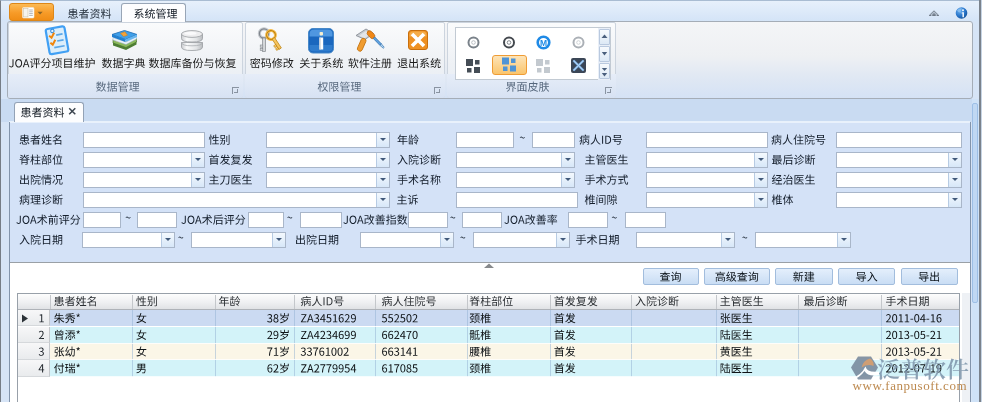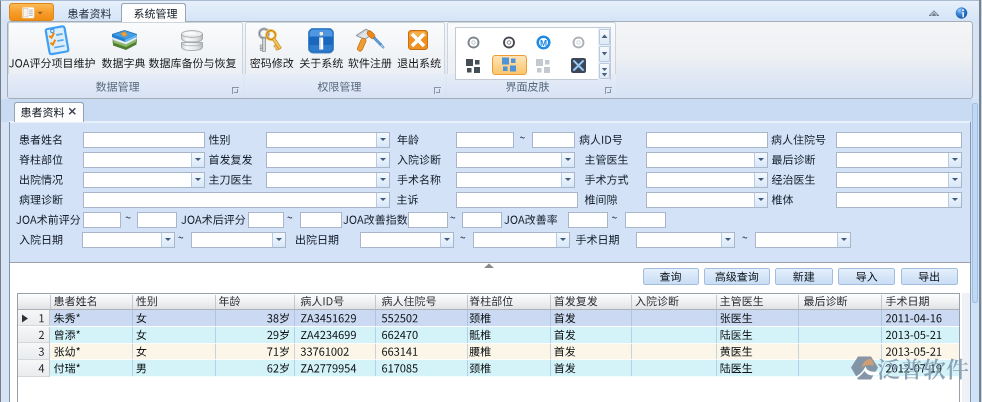--- a/index.html
+++ b/index.html
@@ -314,20 +314,21 @@
 <div class="a" style="left:961.5px;top:292.5px;width:8.5px;height:109.5px;background:#eef1f5"></div>
 <div class="a" style="left:971.5px;top:99px;width:7.5px;height:303px;background:#cfe2f7"></div>
 <div class="a" style="left:972.3px;top:103px;width:6px;height:200px;background:#c0d8f3;border:1px solid #9dbfe6;border-radius:2px"></div>
 <div class="a" style="left:979px;top:0;width:2px;height:402px;background:#7a828c"></div>
 <div class="a" style="left:981px;top:0;width:1px;height:402px;background:#c6d4e4"></div>
 <svg class="a" style="left:850px;top:356px;z-index:60" width="29" height="25" viewBox="0 0 29 25">
 <path d="M8 0.5 L21 0.5 L28 11.5 L21 23.5 L8 23.5 L1 11.5 Z" fill="#76879b" fill-opacity="0.88"></path>
 <path d="M0 23 Q11 20 15.5 10.5 Q17 17 29 15.5 L29 19 Q18 21 14.5 15 Q10 22 0 25 Z" fill="#fff"></path>
 <path d="M11.5 11.5 Q13 4.5 20 2.5 Q24.5 5.5 23.5 10 Q18 7.5 11.5 11.5 Z" fill="#cf9e74"></path>
 </svg>
+<div class="a" style="left:852.5px;top:378px;z-index:60;font-family:'Liberation Serif',serif;font-size:13px;color:#bd8a50;letter-spacing:0.55px">www.fanpusoft.com</div>
 <svg id="txt" width="982" height="402" viewBox="0 0 982 402" style="position:absolute;left:0;top:0;z-index:50;pointer-events:none">
 <defs>
 <path id="g0" d="M2.6 -7.8V-6.8H8.5V-7.8ZM1.7 -8.4H9.3V-6.1H1.7ZM5.1 -9.2H6V-2.4H5.1ZM3.1 -2H3.9V-0.4Q3.9 -0.1 4.1 -0.1Q4.2 -0 4.7 -0Q4.8 -0 5.1 -0Q5.4 -0 5.7 -0Q6.1 -0 6.4 -0Q6.7 -0 6.8 -0Q7.1 -0 7.2 -0.1Q7.3 -0.2 7.4 -0.5Q7.4 -0.7 7.5 -1.3Q7.6 -1.2 7.8 -1.1Q8.1 -1 8.2 -1Q8.2 -0.3 8 0.1Q7.9 0.4 7.7 0.6Q7.4 0.7 6.9 0.7Q6.8 0.7 6.6 0.7Q6.3 0.7 6 0.7Q5.8 0.7 5.5 0.7Q5.2 0.7 4.9 0.7Q4.7 0.7 4.6 0.7Q4 0.7 3.7 0.6Q3.4 0.5 3.2 0.3Q3.1 0.1 3.1 -0.4ZM4.3 -2.1 4.8 -2.6Q5.2 -2.4 5.6 -2.2Q6 -2 6.4 -1.8Q6.8 -1.6 7 -1.4L6.5 -0.8Q6.2 -1 5.9 -1.2Q5.5 -1.5 5.1 -1.7Q4.7 -1.9 4.3 -2.1ZM8 -1.8 8.7 -2.2Q9.1 -1.9 9.4 -1.5Q9.7 -1.1 10 -0.7Q10.3 -0.3 10.4 -0L9.7 0.4Q9.5 0 9.3 -0.3Q9 -0.7 8.7 -1.1Q8.4 -1.5 8 -1.8ZM1.9 -2 2.7 -1.7Q2.4 -1.2 2.1 -0.6Q1.7 0 1.3 0.5L0.5 0Q0.8 -0.2 1.1 -0.6Q1.4 -0.9 1.6 -1.3Q1.8 -1.7 1.9 -2ZM2.2 -4.9V-3.8H8.8V-4.9ZM1.3 -5.5H9.7V-3.1H1.3Z"></path>
 <path id="g1" d="M0.6 -5.7H10.4V-5H0.6ZM1.6 -7.9H7.9V-7.1H1.6ZM3.4 -2H8.5V-1.4H3.4ZM3.4 -0.2H8.5V0.5H3.4ZM4.4 -9.2H5.2V-5.3H4.4ZM9.2 -8.9 9.9 -8.5Q8.8 -7 7.4 -5.8Q5.9 -4.6 4.3 -3.7Q2.6 -2.8 0.9 -2.1Q0.8 -2.2 0.7 -2.3Q0.6 -2.4 0.5 -2.6Q0.4 -2.7 0.4 -2.8Q2.1 -3.4 3.8 -4.3Q5.4 -5.2 6.8 -6.3Q8.2 -7.5 9.2 -8.9ZM2.9 -3.8H9.1V0.8H8.2V-3.1H3.7V0.9H2.9Z"></path>
 <path id="g2" d="M0.9 -8.3 1.4 -8.8Q1.7 -8.7 2.2 -8.5Q2.6 -8.3 3 -8.1Q3.4 -7.9 3.7 -7.7L3.2 -7.1Q3 -7.3 2.6 -7.5Q2.2 -7.7 1.8 -7.9Q1.3 -8.1 0.9 -8.3ZM0.5 -5.4Q1.1 -5.6 2 -5.9Q2.8 -6.1 3.7 -6.4L3.9 -5.7Q3.1 -5.4 2.2 -5.2Q1.4 -4.9 0.8 -4.7ZM5.3 -9.2 6.1 -9.1Q5.8 -8.4 5.4 -7.6Q4.9 -6.9 4.2 -6.3Q4.1 -6.4 4 -6.5Q3.9 -6.6 3.8 -6.7Q3.7 -6.8 3.6 -6.8Q4.2 -7.3 4.7 -8Q5.1 -8.6 5.3 -9.2ZM5.3 -8.2H9.5V-7.6H4.9ZM9.3 -8.2H9.5L9.6 -8.3L10.2 -8.1Q10 -7.6 9.8 -7.2Q9.5 -6.7 9.3 -6.4L8.6 -6.6Q8.8 -6.9 9 -7.3Q9.2 -7.7 9.3 -8.1ZM2 -4.1H9.1V-1.1H8.3V-3.3H2.8V-1H2ZM5.2 -3H6Q5.9 -2.2 5.6 -1.5Q5.3 -0.9 4.7 -0.4Q4.1 0.1 3.2 0.4Q2.3 0.7 0.9 0.9Q0.9 0.8 0.8 0.7Q0.8 0.5 0.7 0.4Q0.6 0.3 0.5 0.2Q1.9 0.1 2.7 -0.2Q3.6 -0.5 4.1 -0.9Q4.6 -1.3 4.8 -1.8Q5.1 -2.3 5.2 -3ZM5.7 -0.8 6.1 -1.4Q6.6 -1.3 7.2 -1.1Q7.8 -0.9 8.4 -0.7Q8.9 -0.5 9.4 -0.2Q9.9 -0 10.3 0.2L9.8 0.8Q9.4 0.7 9 0.4Q8.5 0.2 7.9 -0Q7.3 -0.2 6.8 -0.4Q6.2 -0.7 5.7 -0.8ZM6.7 -7.9H7.5Q7.4 -7.3 7.2 -6.8Q6.9 -6.2 6.5 -5.8Q6.1 -5.3 5.5 -4.9Q4.9 -4.6 4 -4.3Q4 -4.4 3.8 -4.6Q3.7 -4.8 3.6 -4.9Q4.4 -5.1 4.9 -5.4Q5.5 -5.7 5.8 -6.1Q6.2 -6.5 6.4 -7Q6.6 -7.4 6.7 -7.9ZM7.2 -7.1Q7.5 -6.6 8 -6.2Q8.5 -5.8 9.1 -5.5Q9.7 -5.2 10.4 -5Q10.3 -4.9 10.2 -4.7Q10 -4.5 9.9 -4.4Q9.2 -4.6 8.6 -5Q7.9 -5.3 7.4 -5.8Q6.9 -6.4 6.6 -7Z"></path>
 <path id="g3" d="M2.3 -9.2H3.1V0.9H2.3ZM0.5 -5.5H4.9V-4.8H0.5ZM2.2 -5.1 2.7 -4.9Q2.5 -4.4 2.3 -3.7Q2.1 -3.1 1.8 -2.5Q1.6 -1.9 1.3 -1.4Q1 -0.9 0.8 -0.5Q0.7 -0.6 0.7 -0.8Q0.6 -0.9 0.5 -1.1Q0.4 -1.2 0.3 -1.3Q0.7 -1.8 1.1 -2.4Q1.4 -3.1 1.7 -3.8Q2 -4.5 2.2 -5.1ZM3 -4.6Q3.1 -4.5 3.3 -4.3Q3.5 -4.1 3.7 -3.8Q3.9 -3.5 4.1 -3.3Q4.3 -3 4.5 -2.8Q4.7 -2.5 4.7 -2.4L4.2 -1.8Q4.1 -2 3.9 -2.3Q3.7 -2.7 3.4 -3.1Q3.2 -3.5 3 -3.8Q2.8 -4.1 2.6 -4.3ZM0.6 -8.4 1.2 -8.5Q1.4 -8.2 1.5 -7.7Q1.6 -7.3 1.7 -6.9Q1.8 -6.4 1.8 -6.1L1.2 -5.9Q1.2 -6.3 1.1 -6.7Q1 -7.1 0.9 -7.6Q0.7 -8 0.6 -8.4ZM4.1 -8.6 4.9 -8.4Q4.7 -8 4.6 -7.5Q4.4 -7.1 4.3 -6.6Q4.1 -6.2 4 -5.9L3.4 -6.1Q3.6 -6.4 3.7 -6.9Q3.8 -7.3 4 -7.8Q4.1 -8.2 4.1 -8.6ZM8.4 -9.2H9.2V0.9H8.4ZM4.8 -2.2 10.5 -3.3 10.6 -2.5 5 -1.5ZM5.7 -7.9 6.1 -8.5Q6.4 -8.3 6.7 -8Q7.1 -7.8 7.4 -7.6Q7.7 -7.3 7.9 -7.1L7.4 -6.5Q7.2 -6.7 7 -6.9Q6.7 -7.2 6.3 -7.4Q6 -7.7 5.7 -7.9ZM5.1 -5.1 5.5 -5.7Q5.8 -5.5 6.2 -5.3Q6.5 -5.1 6.9 -4.9Q7.2 -4.7 7.4 -4.5L7 -3.8Q6.8 -4 6.4 -4.2Q6.1 -4.5 5.8 -4.7Q5.4 -4.9 5.1 -5.1Z"></path>
 <path id="g4" d="M3.1 -2.5 4 -2.2Q3.6 -1.7 3.2 -1.3Q2.8 -0.8 2.4 -0.5Q1.9 -0.1 1.5 0.2Q1.4 0.1 1.3 0Q1.2 -0.1 1 -0.2Q0.9 -0.3 0.8 -0.3Q1.4 -0.7 2.1 -1.3Q2.7 -1.9 3.1 -2.5ZM7 -2.1 7.6 -2.5Q8.1 -2.2 8.6 -1.8Q9.1 -1.4 9.6 -1Q10 -0.6 10.3 -0.3L9.6 0.2Q9.3 -0.1 8.9 -0.5Q8.4 -0.9 8 -1.3Q7.5 -1.7 7 -2.1ZM5.2 -3.3H6V-0.2Q6 0.1 5.9 0.3Q5.8 0.5 5.6 0.6Q5.3 0.7 4.9 0.7Q4.4 0.8 3.8 0.8Q3.8 0.6 3.7 0.3Q3.6 0.1 3.5 -0.1Q3.9 -0.1 4.2 -0Q4.4 -0 4.7 -0Q4.9 -0 5 -0Q5.1 -0.1 5.1 -0.1Q5.2 -0.1 5.2 -0.2ZM8.8 -9.2 9.4 -8.5Q8.6 -8.3 7.7 -8.1Q6.7 -8 5.6 -7.9Q4.6 -7.8 3.5 -7.7Q2.4 -7.6 1.4 -7.6Q1.4 -7.7 1.3 -7.9Q1.2 -8.1 1.2 -8.3Q2.2 -8.3 3.2 -8.4Q4.3 -8.5 5.3 -8.6Q6.4 -8.7 7.3 -8.8Q8.2 -9 8.8 -9.2ZM1.4 -2.7Q1.4 -2.8 1.4 -2.9Q1.3 -3.1 1.3 -3.2Q1.2 -3.4 1.2 -3.5Q1.4 -3.5 1.8 -3.7Q2.2 -3.8 2.7 -4.1Q3 -4.2 3.5 -4.5Q4.1 -4.8 4.8 -5.2Q5.5 -5.7 6.2 -6.2Q7 -6.7 7.7 -7.3L8.3 -6.7Q6.8 -5.6 5.2 -4.6Q3.6 -3.7 2 -3.1V-3Q2 -3 1.9 -3Q1.8 -3 1.7 -2.9Q1.6 -2.9 1.5 -2.8Q1.4 -2.8 1.4 -2.7ZM1.4 -2.7 1.4 -3.3 2 -3.6 9 -4.1Q9 -3.9 9 -3.7Q9 -3.5 9 -3.4Q7.3 -3.3 6.2 -3.2Q5 -3.1 4.2 -3Q3.4 -3 2.9 -2.9Q2.4 -2.9 2.1 -2.8Q1.8 -2.8 1.7 -2.8Q1.5 -2.7 1.4 -2.7ZM2 -5Q2 -5.1 2 -5.2Q1.9 -5.3 1.9 -5.5Q1.8 -5.6 1.8 -5.7Q1.9 -5.8 2.2 -5.9Q2.4 -6 2.6 -6.2Q2.7 -6.3 3 -6.5Q3.2 -6.7 3.6 -7Q3.9 -7.2 4.2 -7.6Q4.6 -7.9 4.9 -8.3L5.6 -7.9Q4.9 -7.1 4.1 -6.5Q3.3 -5.9 2.6 -5.4V-5.4Q2.6 -5.4 2.5 -5.3Q2.4 -5.3 2.3 -5.2Q2.2 -5.2 2.1 -5.1Q2 -5 2 -5ZM2 -5V-5.6L2.5 -5.8L6.3 -6Q6.2 -5.8 6.2 -5.6Q6.2 -5.5 6.2 -5.3Q4.9 -5.3 4.1 -5.2Q3.3 -5.2 2.9 -5.1Q2.5 -5.1 2.3 -5.1Q2.1 -5 2 -5ZM7.3 -4.9 7.9 -5.2Q8.4 -4.8 8.8 -4.4Q9.2 -4 9.6 -3.5Q10 -3.1 10.2 -2.8L9.5 -2.4Q9.3 -2.7 8.9 -3.2Q8.6 -3.6 8.2 -4.1Q7.7 -4.5 7.3 -4.9Z"></path>
 <path id="g5" d="M8.2 -6.1 8.8 -6.4Q9.1 -6 9.4 -5.6Q9.7 -5.1 10 -4.7Q10.3 -4.3 10.4 -4L9.7 -3.6Q9.6 -3.9 9.3 -4.3Q9.1 -4.8 8.8 -5.2Q8.5 -5.7 8.2 -6.1ZM4.5 -7.6H10.4V-6.9H4.5ZM7.7 -3.9H8.5V-0.4Q8.5 -0.2 8.5 -0.1Q8.6 -0.1 8.8 -0.1Q8.8 -0.1 9 -0.1Q9.1 -0.1 9.3 -0.1Q9.4 -0.1 9.5 -0.1Q9.6 -0.1 9.7 -0.2Q9.8 -0.3 9.8 -0.6Q9.8 -0.9 9.8 -1.6Q10 -1.5 10.2 -1.4Q10.4 -1.3 10.5 -1.3Q10.5 -0.5 10.4 -0.1Q10.3 0.3 10.1 0.5Q9.9 0.7 9.6 0.7Q9.5 0.7 9.4 0.7Q9.3 0.7 9.1 0.7Q9 0.7 8.8 0.7Q8.7 0.7 8.6 0.7Q8.2 0.7 8 0.6Q7.8 0.5 7.8 0.2Q7.7 0 7.7 -0.4ZM5.6 -3.8H6.4Q6.4 -2.9 6.3 -2.2Q6.2 -1.5 5.9 -0.9Q5.7 -0.3 5.2 0.1Q4.8 0.5 4 0.8Q3.9 0.7 3.9 0.6Q3.8 0.5 3.7 0.4Q3.6 0.2 3.5 0.2Q4.2 -0.1 4.6 -0.4Q5 -0.8 5.2 -1.3Q5.4 -1.8 5.5 -2.4Q5.6 -3 5.6 -3.8ZM4.5 -3.8 4.5 -4.4 5 -4.7 9.4 -5.1Q9.4 -4.9 9.4 -4.7Q9.5 -4.5 9.5 -4.4Q8.2 -4.3 7.4 -4.2Q6.6 -4.1 6 -4.1Q5.5 -4 5.2 -4Q4.9 -3.9 4.8 -3.9Q4.6 -3.9 4.5 -3.8ZM6.5 -9.1 7.3 -9.3Q7.5 -8.9 7.7 -8.5Q7.9 -8.1 8 -7.9L7.1 -7.6Q7.1 -7.9 6.9 -8.3Q6.7 -8.7 6.5 -9.1ZM4.5 -3.8Q4.5 -3.9 4.5 -4.1Q4.4 -4.2 4.4 -4.4Q4.3 -4.6 4.3 -4.6Q4.4 -4.7 4.6 -4.7Q4.8 -4.8 4.9 -5Q5.1 -5.1 5.3 -5.4Q5.5 -5.7 5.8 -6Q6.1 -6.4 6.4 -6.8Q6.6 -7.1 6.8 -7.3H7.7Q7.5 -7 7.2 -6.6Q7 -6.2 6.6 -5.8Q6.3 -5.4 6 -5Q5.7 -4.6 5.5 -4.4Q5.5 -4.4 5.4 -4.3Q5.3 -4.3 5.2 -4.2Q5 -4.2 4.9 -4.1Q4.7 -4 4.6 -4Q4.5 -3.9 4.5 -3.8ZM0.7 -2Q0.7 -2.1 0.7 -2.2Q0.6 -2.4 0.6 -2.5Q0.5 -2.7 0.5 -2.8Q0.6 -2.8 0.8 -3Q1 -3.2 1.3 -3.5Q1.4 -3.7 1.7 -4Q2 -4.4 2.3 -4.8Q2.6 -5.3 3 -5.8Q3.3 -6.4 3.6 -7L4.3 -6.5Q3.7 -5.4 2.9 -4.3Q2.1 -3.3 1.3 -2.5V-2.4Q1.3 -2.4 1.2 -2.4Q1.1 -2.4 1 -2.3Q0.9 -2.2 0.8 -2.1Q0.7 -2.1 0.7 -2ZM0.7 -2 0.7 -2.7 1.1 -3 4 -3.6Q4 -3.4 4 -3.2Q4 -3 4.1 -2.9Q3 -2.6 2.4 -2.5Q1.8 -2.4 1.5 -2.3Q1.1 -2.2 1 -2.1Q0.8 -2.1 0.7 -2ZM0.7 -4.7Q0.6 -4.7 0.6 -4.9Q0.5 -5 0.5 -5.2Q0.4 -5.4 0.4 -5.5Q0.5 -5.5 0.7 -5.7Q0.8 -5.9 1 -6.2Q1.1 -6.3 1.3 -6.6Q1.5 -6.9 1.7 -7.4Q1.9 -7.8 2.2 -8.3Q2.4 -8.8 2.6 -9.3L3.4 -8.9Q3.1 -8.2 2.8 -7.5Q2.4 -6.9 2 -6.2Q1.6 -5.6 1.2 -5.1V-5.1Q1.2 -5.1 1.1 -5.1Q1 -5 0.9 -4.9Q0.8 -4.9 0.7 -4.8Q0.7 -4.7 0.7 -4.7ZM0.7 -4.7 0.6 -5.3 1 -5.5 3.1 -5.8Q3.1 -5.6 3.1 -5.4Q3 -5.2 3 -5.1Q2.3 -5 1.9 -4.9Q1.5 -4.8 1.2 -4.8Q1 -4.8 0.8 -4.7Q0.7 -4.7 0.7 -4.7ZM0.5 -0.6Q0.9 -0.7 1.5 -0.9Q2.1 -1 2.7 -1.2Q3.4 -1.4 4 -1.6L4.2 -0.9Q3.2 -0.6 2.3 -0.3Q1.4 -0 0.6 0.2Z"></path>
 <path id="g6" d="M2.9 -0.1H8.8V0.5H2.9ZM1.1 -6.1H10.1V-4.3H9.2V-5.5H1.9V-4.3H1.1ZM2.9 -4.8H8.7V-2.6H2.9V-3.2H7.9V-4.2H2.9ZM2.9 -1.8H9.3V0.9H8.5V-1.2H2.9ZM2.3 -4.8H3.2V0.9H2.3ZM4.8 -6.9 5.6 -7Q5.7 -6.8 5.9 -6.5Q6 -6.2 6.1 -6L5.3 -5.8Q5.3 -6 5.1 -6.3Q5 -6.6 4.8 -6.9ZM1.8 -8.3H5.3V-7.7H1.8ZM6.4 -8.3H10.3V-7.7H6.4ZM1.8 -9.3 2.6 -9.1Q2.4 -8.3 2 -7.6Q1.6 -6.9 1.2 -6.4Q1.1 -6.4 1 -6.5Q0.8 -6.6 0.7 -6.7Q0.6 -6.7 0.5 -6.8Q0.9 -7.2 1.3 -7.9Q1.6 -8.6 1.8 -9.3ZM6.5 -9.3 7.3 -9.1Q7.1 -8.4 6.8 -7.8Q6.5 -7.2 6.1 -6.8Q6 -6.8 5.9 -6.9Q5.8 -7 5.6 -7Q5.5 -7.1 5.4 -7.2Q5.8 -7.6 6.1 -8.1Q6.3 -8.7 6.5 -9.3ZM2.7 -7.9 3.4 -8.1Q3.6 -7.8 3.8 -7.4Q4 -7 4.1 -6.8L3.4 -6.5Q3.3 -6.8 3.1 -7.2Q2.9 -7.6 2.7 -7.9ZM7.4 -7.8 8.1 -8.1Q8.3 -7.8 8.6 -7.4Q8.9 -7.1 9 -6.8L8.3 -6.5Q8.2 -6.7 7.9 -7.1Q7.7 -7.5 7.4 -7.8Z"></path>
 <path id="g7" d="M5.2 -5.9V-4.5H9.3V-5.9ZM5.2 -8V-6.6H9.3V-8ZM4.5 -8.7H10.1V-3.8H4.5ZM4.3 -2.5H10.3V-1.8H4.3ZM3.5 -0.2H10.6V0.5H3.5ZM0.5 -8.5H3.9V-7.7H0.5ZM0.6 -5.3H3.8V-4.5H0.6ZM0.4 -1.1Q0.8 -1.2 1.4 -1.4Q2 -1.6 2.6 -1.8Q3.2 -2 3.9 -2.2L4 -1.4Q3.1 -1.1 2.2 -0.8Q1.3 -0.5 0.6 -0.3ZM1.9 -8.2H2.7V-1.4L1.9 -1.2ZM6.9 -8.4H7.6V-4.2H7.7V0.1H6.9V-4.2H6.9Z"></path>

